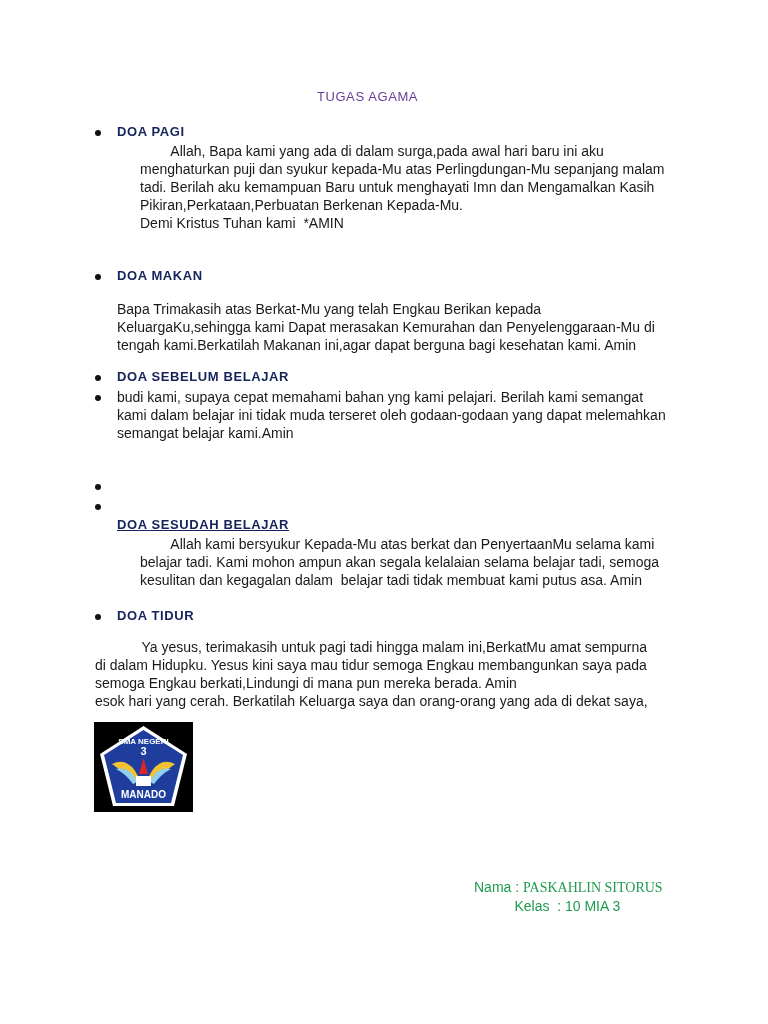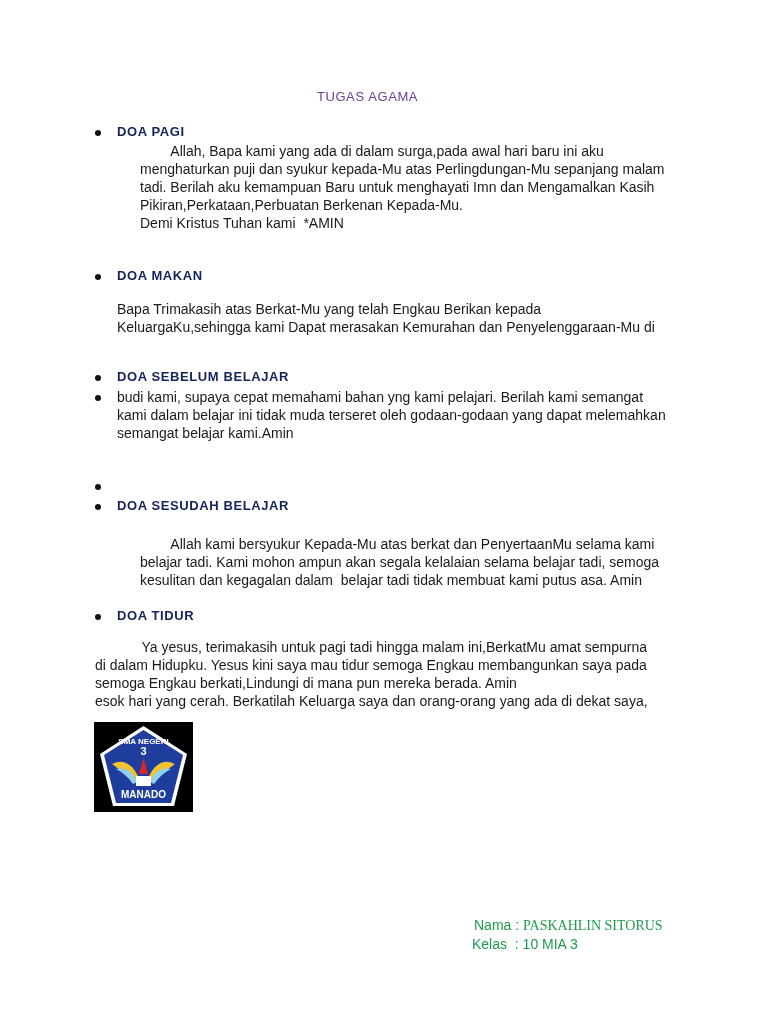--- a/index.html
+++ b/index.html
@@ -30,34 +30,35 @@
     <span class="line">tadi. Berilah aku kemampuan Baru untuk menghayati Imn dan Mengamalkan Kasih</span>
     <span class="line">Pikiran,Perkataan,Perbuatan Berkenan Kepada-Mu.</span>
     <span class="line">Demi Kristus Tuhan kami  *AMIN</span>
   </div>
 
   <div class="abs bullet" style="left:95px;top:274px;"></div>
   <div class="abs heading" style="left:117px;top:268px;">DOA MAKAN</div>
   <div class="abs para" style="left:117px;top:300px;">
     <span class="line">Bapa Trimakasih atas Berkat-Mu yang telah Engkau Berikan kepada</span>
     <span class="line">KeluargaKu,sehingga kami Dapat merasakan Kemurahan dan Penyelenggaraan-Mu di</span>
+    <span class="line">tengah kami.Berkatilah Makanan ini,agar dapat berguna bagi kesehatan kami. Amin</span>
   </div>
 
   <div class="abs bullet" style="left:95px;top:375px;"></div>
   <div class="abs heading" style="left:117px;top:369px;">DOA SEBELUM BELAJAR</div>
   <div class="abs bullet" style="left:95px;top:395px;"></div>
   <div class="abs para" style="left:117px;top:388px;">
     <span class="line">budi kami, supaya cepat memahami bahan yng kami pelajari. Berilah kami semangat</span>
     <span class="line">kami dalam belajar ini tidak muda terseret oleh godaan-godaan yang dapat melemahkan</span>
     <span class="line">semangat belajar kami.Amin</span>
   </div>
   <div class="abs bullet" style="left:95px;top:484px;"></div>
 
   <div class="abs bullet" style="left:95px;top:504px;"></div>
-  <div class="abs heading" style="left:117px;top:498px;">DOA SESUDAH BELAJAR</div>
+  <div class="abs heading" style="left:117px;top:517px;text-decoration:underline;">DOA SESUDAH BELAJAR</div>
   <div class="abs para" style="left:140px;top:535px;">
     <span class="line">        Allah kami bersyukur Kepada-Mu atas berkat dan PenyertaanMu selama kami</span>
     <span class="line">belajar tadi. Kami mohon ampun akan segala kelalaian selama belajar tadi, semoga</span>
     <span class="line">kesulitan dan kegagalan dalam  belajar tadi tidak membuat kami putus asa. Amin</span>
   </div>
 
   <div class="abs bullet" style="left:95px;top:614px;"></div>
   <div class="abs heading" style="left:117px;top:608px;">DOA TIDUR</div>
   <div class="abs para" style="left:95px;top:638px;">
     <span class="line">            Ya yesus, terimakasih untuk pagi tadi hingga malam ini,BerkatMu amat sempurna</span>
@@ -75,21 +76,21 @@
       <path d="M22,47 Q36,44 43,60 L39,62 Q32,52 22,47 Z" fill="#8fd0f0"></path>
       <path d="M77,47 Q63,44 56,60 L60,62 Q67,52 77,47 Z" fill="#8fd0f0"></path>
       <polygon points="49.5,36 54,52 45,52" fill="#d8262b"></polygon>
       <rect x="42" y="54" width="15" height="10" fill="#ffffff"></rect>
       <text x="49.5" y="76" text-anchor="middle" font-family="Liberation Sans, sans-serif" font-weight="bold" font-size="10" fill="#ffffff">MANADO</text>
       <text x="49.5" y="33" text-anchor="middle" font-family="Liberation Sans, sans-serif" font-weight="bold" font-size="11" fill="#ffffff">3</text>
       <text x="49.5" y="22" text-anchor="middle" font-family="Liberation Sans, sans-serif" font-weight="bold" font-size="8" fill="#ffffff">SMA NEGERI</text>
     </svg>
   </div>
 
-  <div class="abs sig" style="left:474px;top:916px;">
+  <div class="abs sig" style="left:474px;top:878px;text-align:center;">
     <div>
       <span>Nama : </span><span class="serif">PASKAHLIN SITORUS</span>
     </div>
     <div style="margin-left:-2px;">
       <span style="white-space:pre;">Kelas  : </span><span>10 MIA 3</span>
     </div>
   </div>
 </div>
 
 </body></html>

